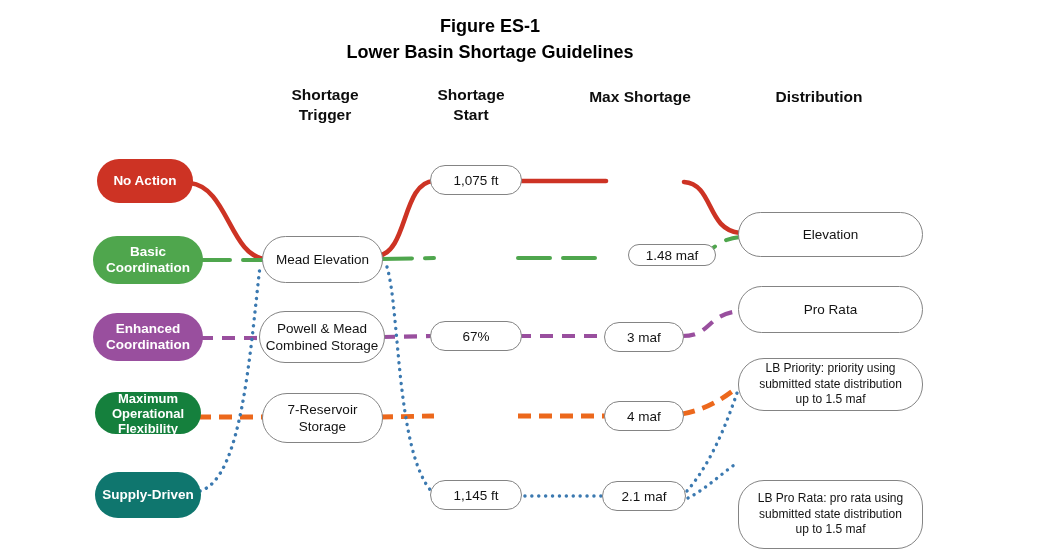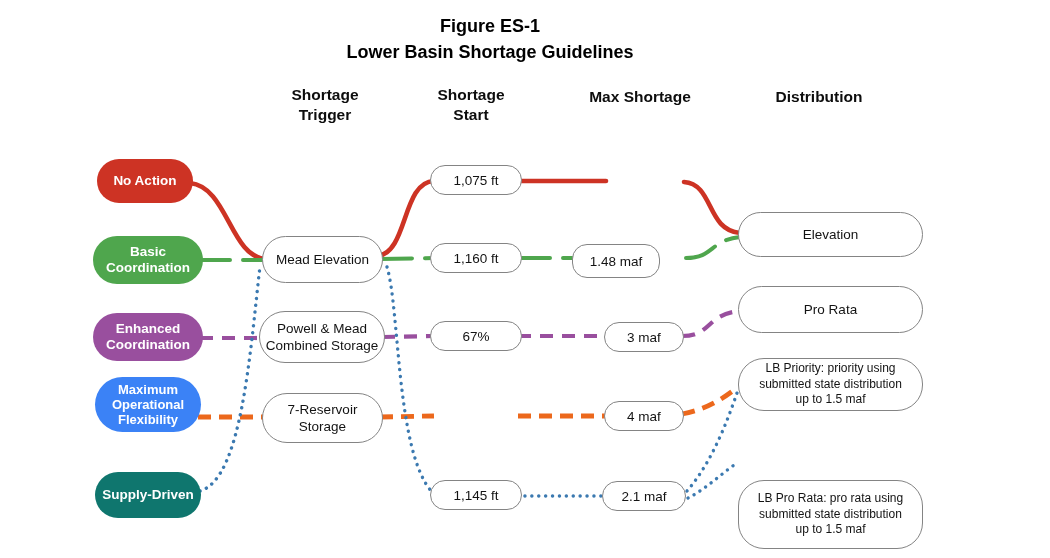--- a/index.html
+++ b/index.html
@@ -85,37 +85,36 @@
   <div class="hdr" style="left:408px;top:85px;width:126px;">Shortage
 Start</div>
   <div class="hdr" style="left:565px;top:87px;width:150px;">Max Shortage</div>
   <div class="hdr" style="left:744px;top:87px;width:150px;">Distribution</div>
 
   <div class="node pill" style="left: 97px; top: 159px; width: 96px; height: 44px; background: rgb(205, 51, 36);">No Action</div>
   <div class="node pill" style="left: 93px; top: 236px; width: 110px; height: 48px; background: rgb(79, 166, 77);">Basic
 Coordination</div>
   <div class="node pill" style="left: 93px; top: 313px; width: 110px; height: 48px; background: rgb(153, 79, 158);">Enhanced
 Coordination</div>
-  <div class="node pill pill-3line" style="left: 95px; top: 377px; width: 106px; height: 55px; background: #3b82f6;">Maximum
+  <div class="node pill pill-3line" style="left: 95px; top: 392px; width: 106px; height: 42px; background: #15803d;">Maximum
 Operational
 Flexibility</div>
   <div class="node pill" style="left: 95px; top: 472px; width: 106px; height: 46px; background: #0f766e;">Supply-Driven</div>
 
   <div class="node wbox" style="left:262px;top:236px;width:121px;height:47px;border-radius:24px;">Mead Elevation</div>
   <div class="node wbox" style="left:259px;top:311px;width:126px;height:52px;border-radius:26px;">Powell &amp; Mead
 Combined Storage</div>
   <div class="node wbox" style="left:262px;top:393px;width:121px;height:50px;border-radius:25px;">7-Reservoir
 Storage</div>
 
   <div class="node wbox" style="left:430px;top:165px;width:92px;height:30px;border-radius:15px;">1,075 ft</div>
-  <div class="node wbox" style="left:430px;top:243px;width:92px;height:30px;border-radius:15px;">1,160 ft</div>
   <div class="node wbox" style="left:430px;top:321px;width:92px;height:30px;border-radius:15px;">67%</div>
   <div class="node wbox" style="left:430px;top:480px;width:92px;height:30px;border-radius:15px;">1,145 ft</div>
 
-  <div class="node wbox" style="left:572px;top:244px;width:88px;height:34px;border-radius:15px;">1.48 maf</div>
+  <div class="node wbox" style="left:628px;top:244px;width:88px;height:22px;border-radius:15px;">1.48 maf</div>
   <div class="node wbox" style="left:604px;top:322px;width:80px;height:30px;border-radius:15px;">3 maf</div>
   <div class="node wbox" style="left:604px;top:401px;width:80px;height:30px;border-radius:15px;">4 maf</div>
   <div class="node wbox" style="left:602px;top:481px;width:84px;height:30px;border-radius:15px;">2.1 maf</div>
 
   <div class="node wbox" style="left:738px;top:212px;width:185px;height:45px;border-radius:23px;">Elevation</div>
   <div class="node wbox" style="left:738px;top:286px;width:185px;height:47px;border-radius:24px;">Pro Rata</div>
   <div class="node wbox wbox-sm" style="left:738px;top:358px;width:185px;height:53px;border-radius:26px;">LB Priority: priority using
 submitted state distribution
 up to 1.5 maf</div>
   <div class="node wbox wbox-sm" style="left:738px;top:433px;width:185px;height:69px;border-radius:26px;margin-top:47px;">LB Pro Rata: pro rata using

